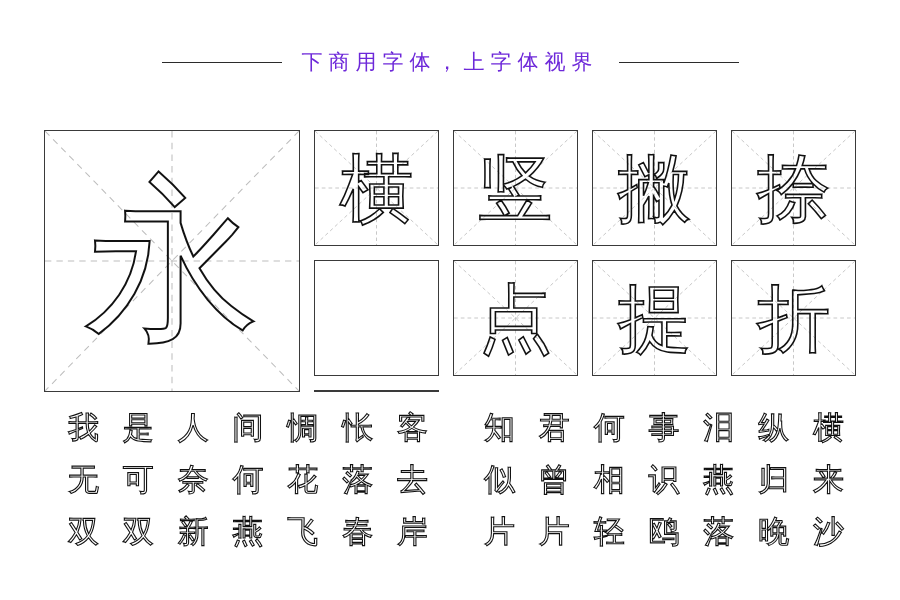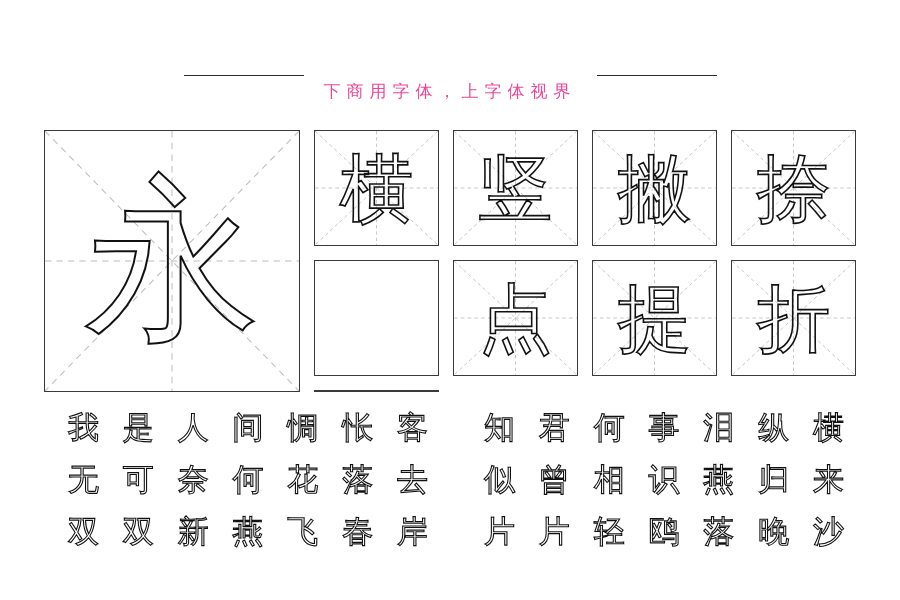--- a/index.html
+++ b/index.html
@@ -32,26 +32,25 @@
     align-items: center;
     justify-content: center;
     gap: 20px;
   }
   .header .rule {
     width: 120px;
     height: 0;
     border-top: 1px solid #2b2b2b;
   }
   .header .title {
-    font-size: 17px;
+    font-size: 21px;
     letter-spacing: 6px;
     white-space: nowrap;
     font-family: "DejaVu Serif", "Liberation Serif", serif;
-    color: #ec4899;
-    margin-top: 32px;
+    color: #6d28d9;
   }
 
   
   .grid-area {
     position: absolute;
     top: 130px;
     left: 44px;
     width: 812px;
     height: 262px;
     display: flex;

